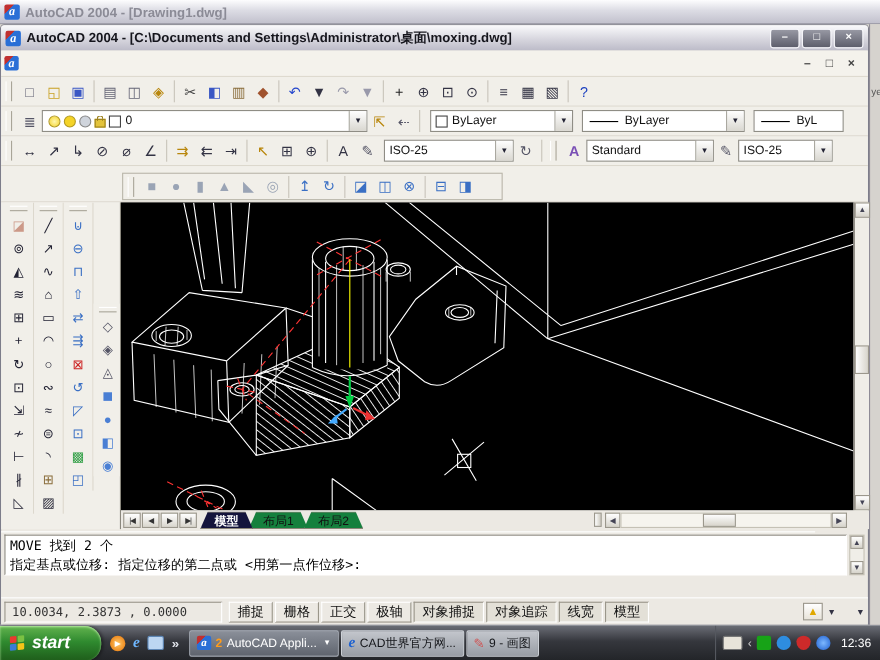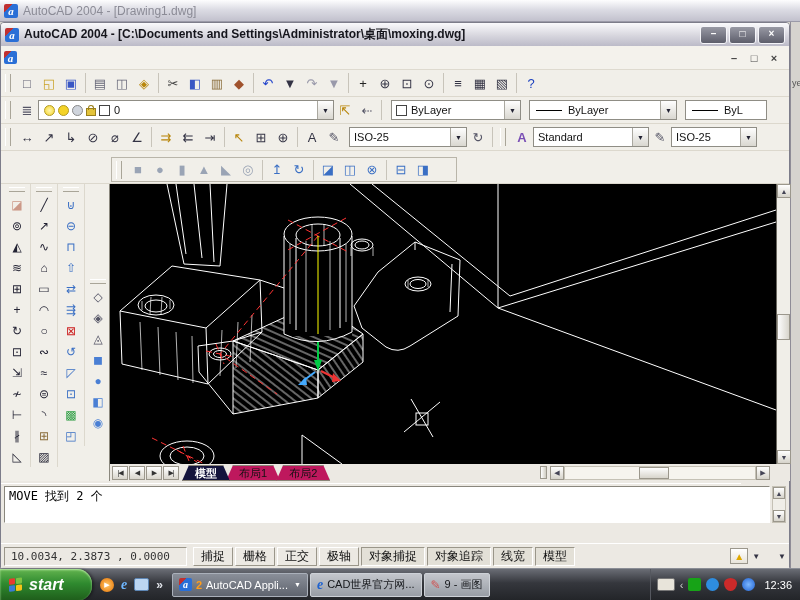--- a/index.html
+++ b/index.html
@@ -3,21 +3,21 @@
 <meta charset="utf-8">
 <style>
   html,body{margin:0;padding:0;background:#555;}
   #screen{position:relative;width:800px;height:600px;background:#d8d5ce;overflow:hidden;
           font-family:"Liberation Sans",sans-serif;-webkit-font-smoothing:antialiased;}
   .abs{position:absolute;}
   
   #outer-title{left:0;top:0;width:800px;height:22px;
     background:linear-gradient(#fdfdfe,#dcdce4 45%,#c2c1cd);border-bottom:1px solid #9b9aa8;
     display:flex;align-items:center;gap:5px;padding-left:4px;box-sizing:border-box;}
-  #outer-title .t{color:#8b8b96;font-weight:normal;font-size:12px;}
+  #outer-title .t{color:#8b8b96;font-weight:bold;font-size:12px;}
   .acad-ico{width:14px;height:14px;flex:0 0 auto;border-radius:2px;
     background:linear-gradient(135deg,#c03030 0 30%,#2a6fd6 30%);
     color:#fff;font:bold italic 11px "Liberation Serif",serif;
     display:flex;align-items:center;justify-content:center;}
   #edge-strip{left:790px;top:22px;width:10px;height:546px;background:#d6d3ce;border-left:1px solid #8f8c96;}
   #edge-frag{left:792px;top:78px;font-size:9px;color:#555;}
   
   #win{left:0;top:22px;width:790px;height:546px;background:#ece9e3;border:1px solid #7d7d8a;
        border-radius:4px 4px 0 0;box-sizing:border-box;}
   #inner-title{left:1px;top:23px;width:788px;height:23px;border-radius:3px 3px 0 0;
@@ -73,41 +73,41 @@
   #vscroll{left:776px;top:184px;width:14px;height:280px;background:#f0eee8;border-left:1px solid #6b6860;box-sizing:border-box;}
   #vthumb{left:0;top:130px;width:13px;height:26px;background:linear-gradient(90deg,#fdfdfd,#d8d5cc);
     border:1px solid #9b978c;box-sizing:border-box;}
   #vs-up{position:absolute;top:0;left:0;} #vs-down{position:absolute;bottom:0;left:0;}
   
   #tab-row{left:110px;top:464px;width:680px;height:17px;background:#ece9e3;display:flex;align-items:flex-end;}
   .navb{width:16px;height:14px;background:linear-gradient(#fff,#d9d6cd);border:1px solid #9b978c;
     font-size:7px;display:flex;align-items:center;justify-content:center;color:#333;margin:0 1px 1px 0;box-sizing:border-box;letter-spacing:-1px;}
   .tab{height:16px;padding:0 13px;font-size:11px;display:flex;align-items:center;
     clip-path:polygon(7px 0,calc(100% - 7px) 0,100% 100%,0 100%);
-    background:#be185d;color:#111;box-shadow:inset 0 0 0 1px #8a8578;margin-left:-4px;}
+    background:#15803d;color:#111;box-shadow:inset 0 0 0 1px #8a8578;margin-left:-4px;}
   .tab.active{background:#14143c;color:#fff;font-weight:bold;z-index:2;}
   #hsplit{position:absolute;left:430px;top:2px;width:7px;height:13px;
     background:linear-gradient(90deg,#fff,#cfccc2);border:1px solid #9b978c;box-sizing:border-box;}
   #hs-left{position:absolute;left:440px;top:2px;} #hs-right{position:absolute;left:646px;top:2px;}
   #hs-track{position:absolute;left:454px;top:2px;width:192px;height:14px;background:#f6f4ee;border:1px solid #c5c1b5;box-sizing:border-box;}
   #hthumb{position:absolute;left:74px;top:0;width:30px;height:12px;background:linear-gradient(#fdfdfd,#d8d5cc);border:1px solid #9b978c;box-sizing:border-box;}
   
   #cmd{left:1px;top:483px;width:740px;height:60px;background:#ece9e3;border-top:1px solid #fff;box-sizing:border-box;}
   #cmd-history{position:absolute;left:3px;top:2px;width:766px;height:37px;background:#fff;
     border:1px solid;border-color:#8a877d #fff #fff #8a877d;font:12px "DejaVu Sans Mono",monospace;
     color:#000;padding:1px 4px;line-height:17px;overflow:hidden;box-sizing:border-box;}
   #cmdsb{position:absolute;left:771px;top:2px;width:14px;height:37px;background:#f0eee8;border:1px solid #c5c1b5;box-sizing:border-box;}
   #cmdsb .sbtn{width:12px;height:12px;}
   #cmd-input{position:absolute;left:3px;top:41px;width:782px;height:17px;background:#fff;
     border:1px solid;border-color:#8a877d #fff #fff #8a877d;font:12px "DejaVu Sans Mono",monospace;
     color:#000;padding:0 4px;line-height:15px;box-sizing:border-box;}
   
   #status{left:1px;top:543px;width:788px;height:25px;background:#ece9e3;border-top:1px solid #fff;
     display:flex;align-items:center;box-sizing:border-box;padding:0 3px;}
-  #coords{width:183px;height:19px;border:1px solid;border-color:#9a968a #fff #fff #9a968a;
+  #coords{width:198px;height:19px;border:1px solid;border-color:#9a968a #fff #fff #9a968a;
     font:11px "DejaVu Sans Mono",monospace;color:#333;display:flex;align-items:center;
     padding-left:6px;box-sizing:border-box;margin-right:6px;flex:0 0 auto;}
   .stbtn{height:19px;padding:0 7px;font-size:12px;color:#111;display:flex;align-items:center;
     margin-right:2px;border:1px solid;box-sizing:border-box;flex:0 0 auto;}
   .stbtn.up{border-color:#fff #9a968a #9a968a #fff;background:#ece9e3;}
   .stbtn.down{border-color:#9a968a #fff #fff #9a968a;background:#e3e0d7;}
   #status-right{margin-left:auto;display:flex;align-items:center;gap:4px;}
   #comm{width:18px;height:16px;background:linear-gradient(#fff,#e8e4da);border:1px solid #9b978c;
     color:#e0a800;font-size:10px;display:flex;align-items:center;justify-content:center;box-sizing:border-box;}
   .sarr{font-size:8px;color:#334;}
@@ -489,20 +489,21 @@
     <span id="hs-left" class="sbtn">◀</span>
     <span id="hs-track">
       <span id="hthumb"></span>
     </span>
     <span id="hs-right" class="sbtn">▶</span>
   </div>
 
   <div id="cmd" class="abs">
     <div id="cmd-history">
         <div>MOVE 找到 2 个</div>
+        <div>指定基点或位移: 指定位移的第二点或 &lt;用第一点作位移&gt;:</div>
       </div>
     <div id="cmdsb">
       <div class="sbtn" style="position:absolute;top:0;left:0;">▲</div>
       <div class="sbtn" style="position:absolute;bottom:0;left:0;">▼</div>
     </div>
   </div>
 
   <div id="status" class="abs">
     <span id="coords">10.0034, 2.3873 , 0.0000</span>
     <span id="st-toggles" style="display:flex;">

